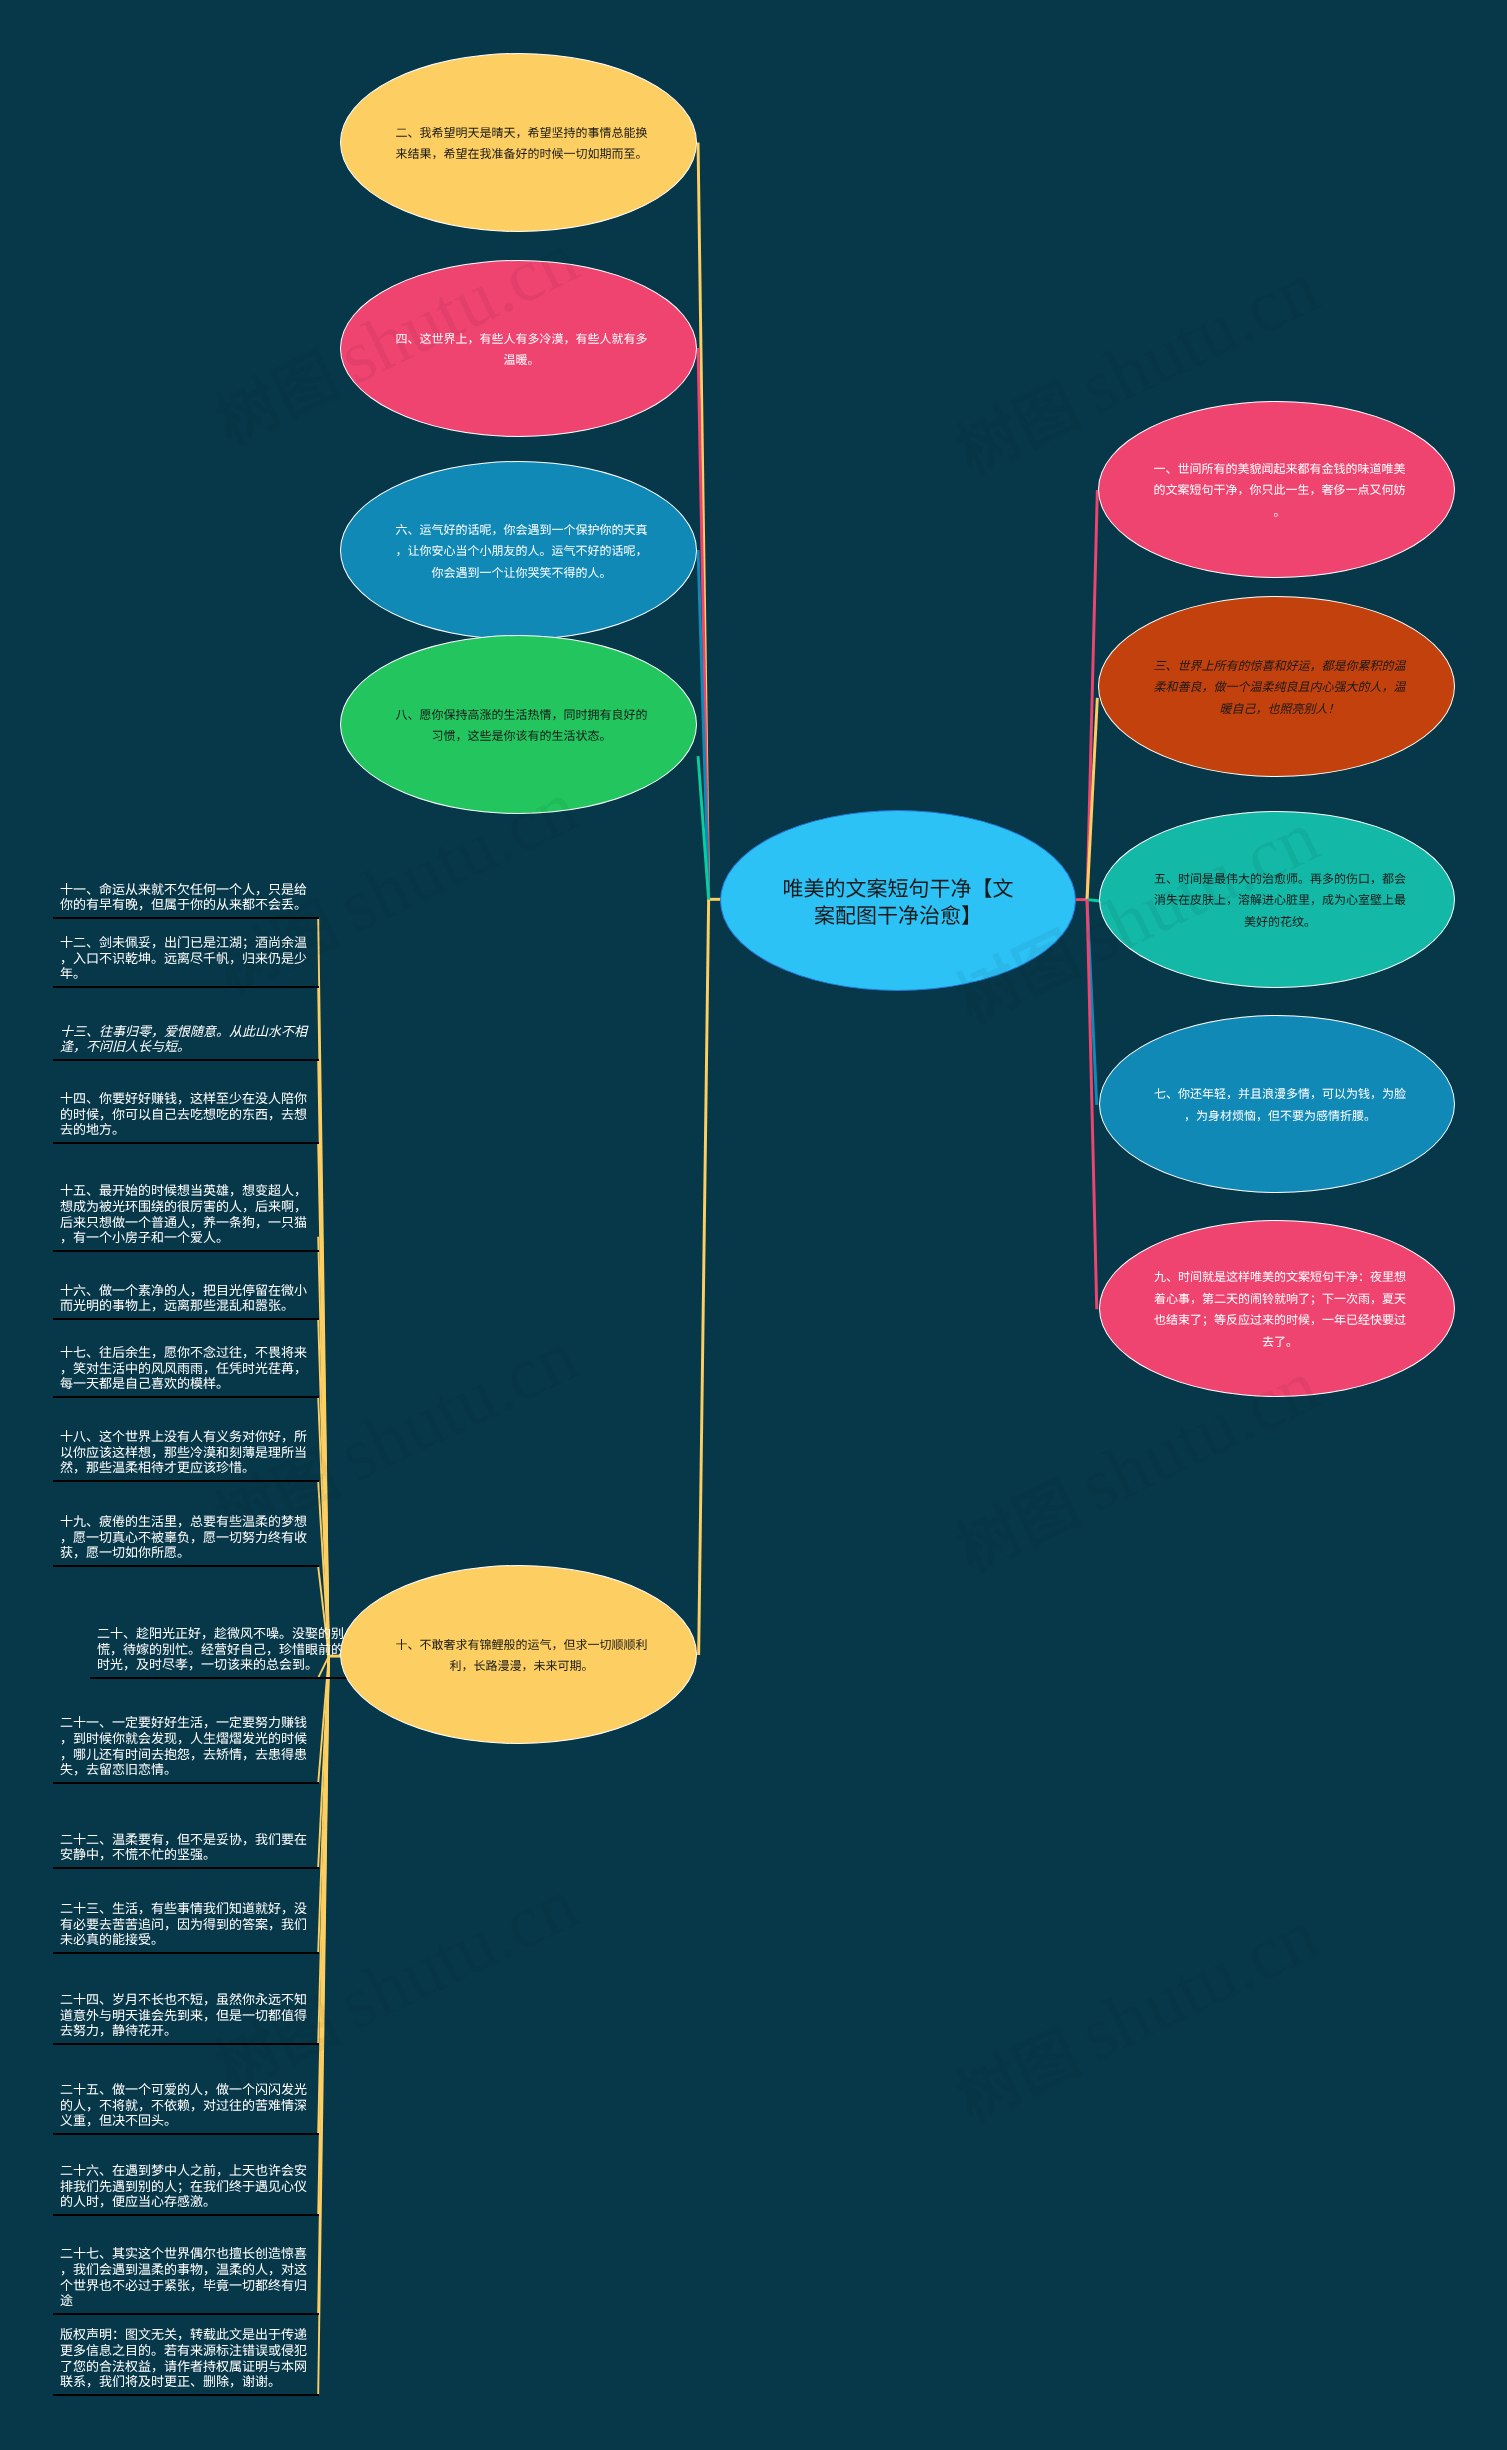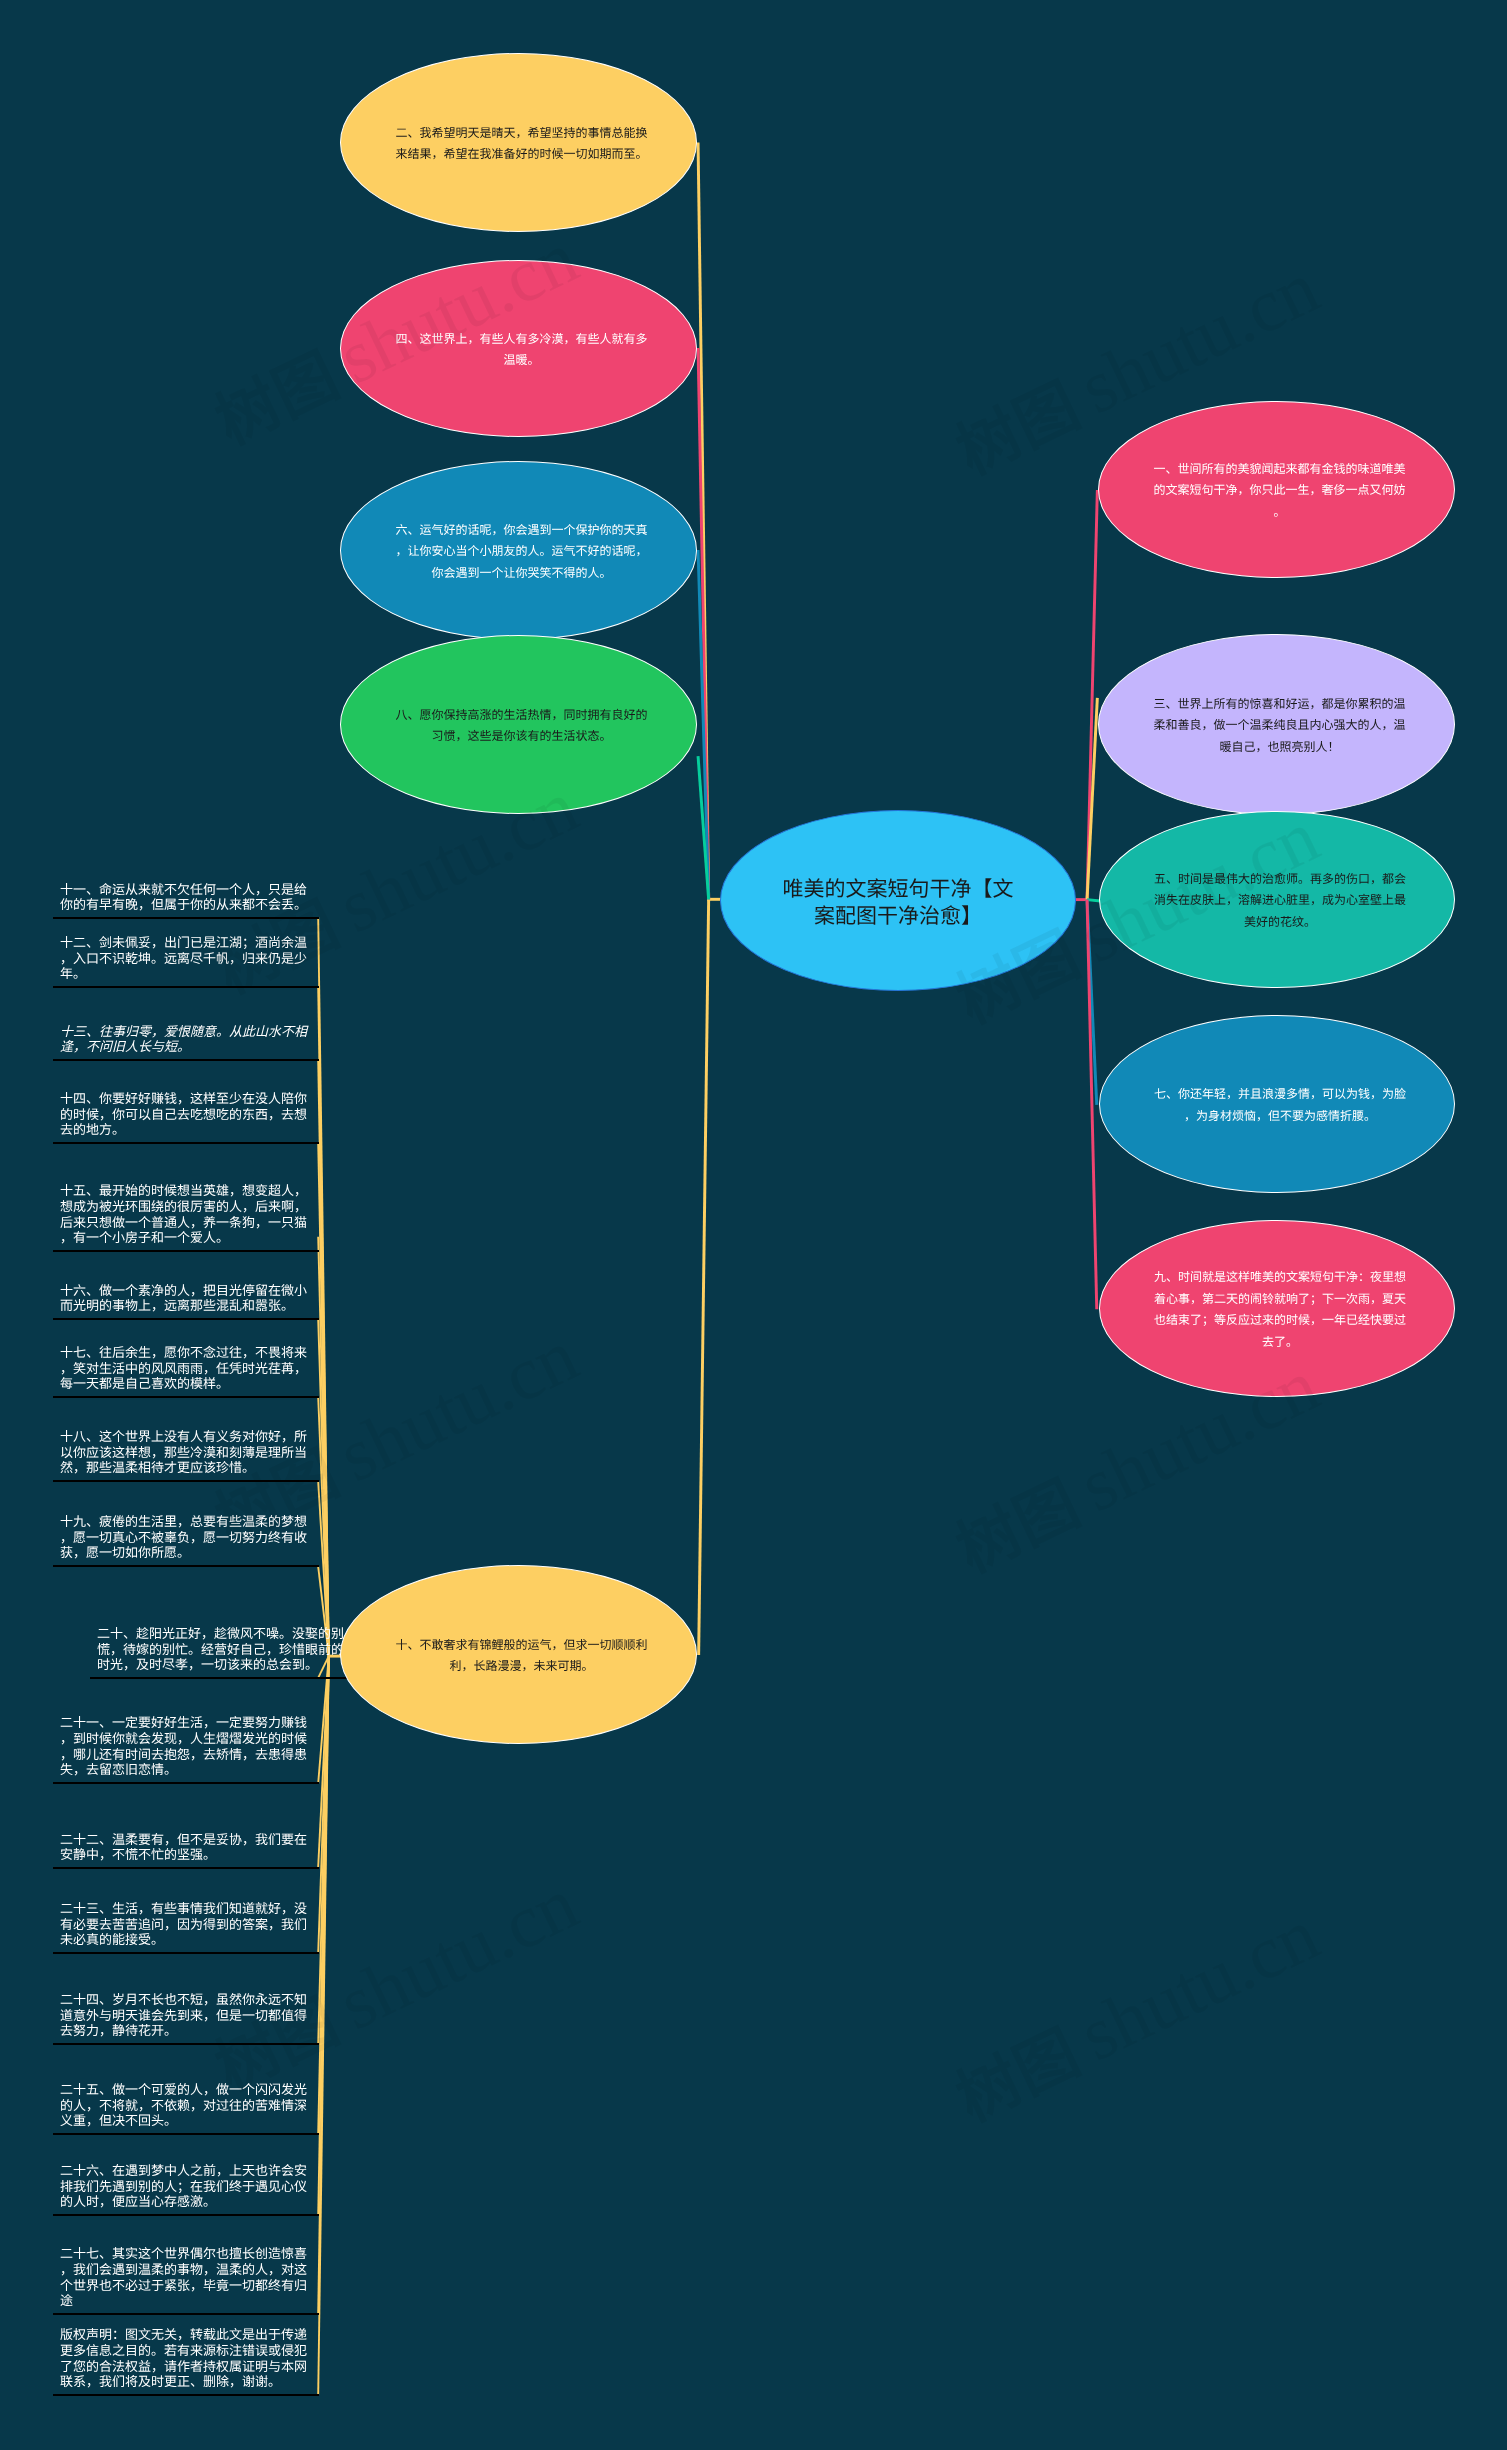--- a/index.html
+++ b/index.html
@@ -79,21 +79,21 @@
     </div>
 <div class="node" style="left:340px;top:635px;width:357px;height:179px;background:#22c55e;">
       <div class="txt txt-dark">八、愿你保持高涨的生活热情，同时拥有良好的习惯，这些是你该有的生活状态。</div>
     </div>
 <div class="node" style="left:340px;top:1565px;width:357px;height:179px;background:#fdcf62;">
       <div class="txt txt-dark">十、不敢奢求有锦鲤般的运气，但求一切顺顺利利，长路漫漫，未来可期。</div>
     </div>
 <div class="node" style="left:1098px;top:401px;width:357px;height:177px;background:#ef4470;">
       <div class="txt txt-light">一、世间所有的美貌闻起来都有金钱的味道唯美的文案短句干净，你只此一生，奢侈一点又何妨。</div>
     </div>
-<div class="node" style="left:1098px;top:634px;width:357px;height:181px;background:#c4b5fd;">
+<div class="node" style="left:1098px;top:596px;width:357px;height:181px;background:#c2410c;font-style:italic;">
       <div class="txt txt-dark">三、世界上所有的惊喜和好运，都是你累积的温柔和善良，做一个温柔纯良且内心强大的人，温暖自己，也照亮别人！</div>
     </div>
 <div class="node" style="left:1099px;top:811px;width:356px;height:177px;background:#14b8a6;">
       <div class="txt txt-dark">五、时间是最伟大的治愈师。再多的伤口，都会消失在皮肤上，溶解进心脏里，成为心室壁上最美好的花纹。</div>
     </div>
 <div class="node" style="left:1099px;top:1015px;width:356px;height:178px;background:#1189b7;">
       <div class="txt txt-light">七、你还年轻，并且浪漫多情，可以为钱，为脸，为身材烦恼，但不要为感情折腰。</div>
     </div>
 <div class="node" style="left:1099px;top:1220px;width:356px;height:177px;background:#ef4470;">
       <div class="txt txt-light">九、时间就是这样唯美的文案短句干净：夜里想着心事，第二天的闹铃就响了；下一次雨，夏天也结束了；等反应过来的时候，一年已经快要过去了。</div>

